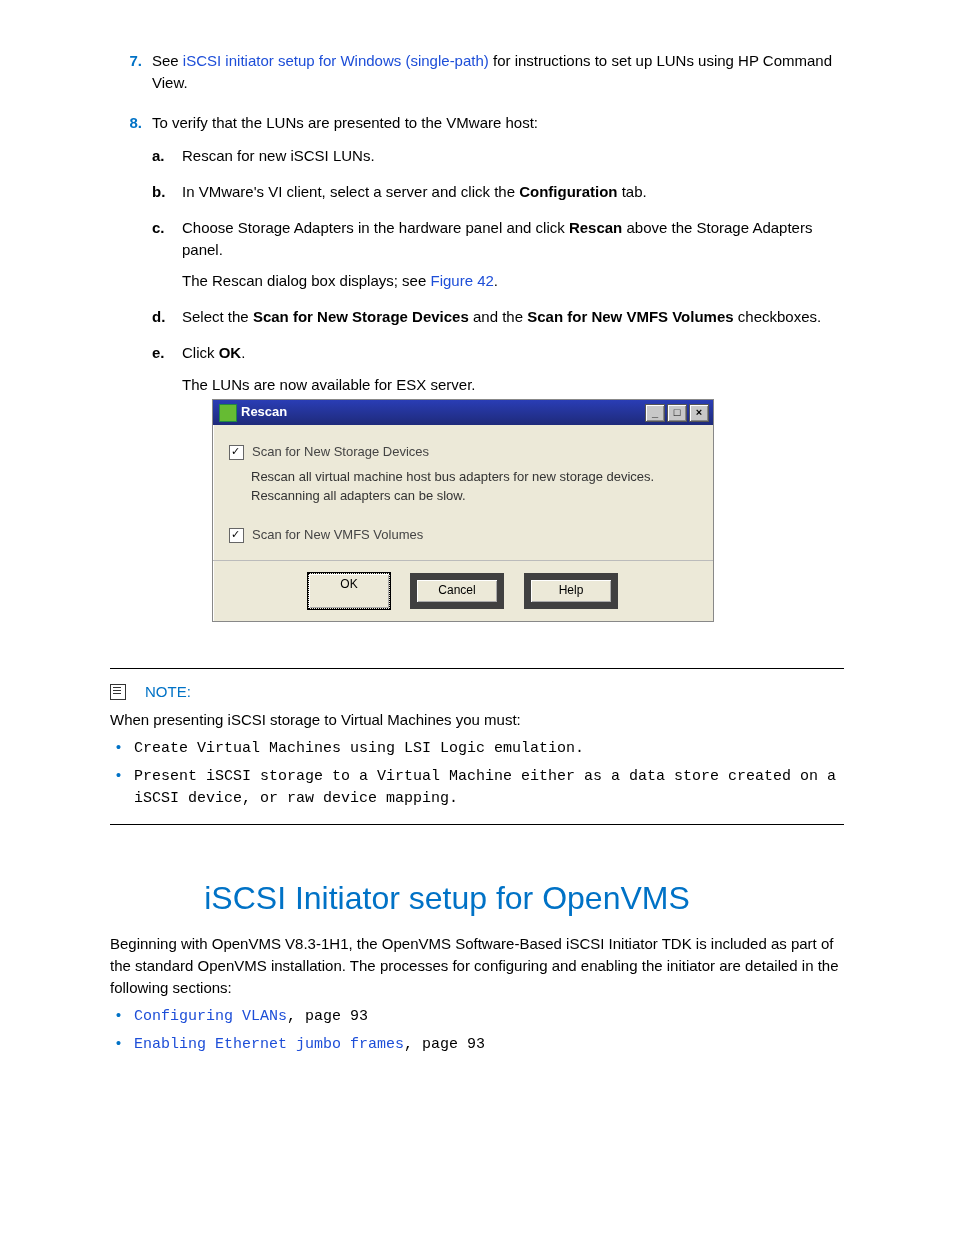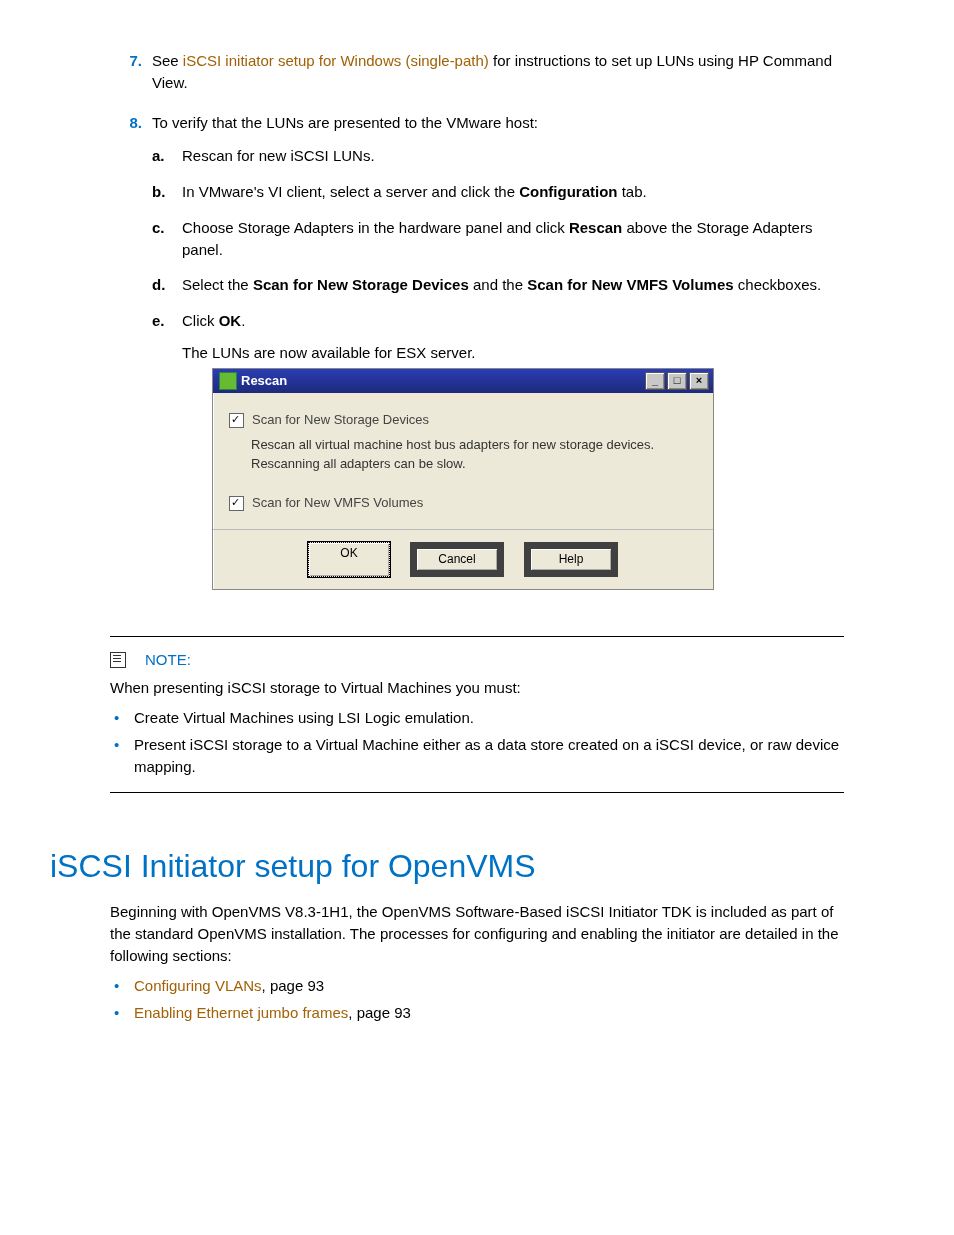--- a/index.html
+++ b/index.html
@@ -5,21 +5,21 @@
   body {
     font-family: Arial, Helvetica, sans-serif;
     font-size: 15px;
     color: #000;
     margin: 0;
     padding: 50px 110px 40px 110px;
     line-height: 1.45;
     width: 954px;
     box-sizing: border-box;
   }
-  a.link { color: #a16207; text-decoration: none; }
+  a.link { color: #1d4ed8; text-decoration: none; }
   .numlist { list-style: none; padding-left: 0; margin: 0 0 24px 0; }
   .numlist > li { display: flex; margin-bottom: 18px; }
   .numlist > li > .marker { width: 32px; flex-shrink: 0; text-align: right; padding-right: 10px; font-weight: bold; color: #0072c6; }
   .numlist > li > .body { flex: 1; }
   .alphalist { list-style: none; padding-left: 0; margin: 12px 0 0 0; }
   .alphalist > li { display: flex; margin-bottom: 14px; }
   .alphalist > li > .marker { width: 30px; flex-shrink: 0; font-weight: bold; }
   .alphalist > li > .body { flex: 1; }
   .subp { margin-top: 10px; }
   b { font-weight: bold; }
@@ -83,26 +83,26 @@
 
   .fig-caption { color: #0072c6; font-weight: bold; font-size: 14px; margin: 8px 0 0 30px; }
 
   hr.rule { border: none; border-top: 1px solid #000; margin: 24px 0 12px 0; }
   hr.rule2 { border: none; border-top: 1px solid #000; margin: 14px 0 50px 0; }
 
   .note-head { display: flex; align-items: center; gap: 19px; margin-bottom: 6px; }
   .note-icon { width: 14px; height: 14px; border: 1px solid #333; display: inline-block; position: relative; }
   .note-icon::before { content: ""; position: absolute; left: 2px; top: 2px; width: 8px; height: 1px; background: #333; box-shadow: 0 3px 0 #333, 0 6px 0 #333; }
   .note-label { color: #0072c6; font-size: 15px; }
-  .bullets { list-style: none; padding-left: 0; margin: 8px 0 0 0; }
+  .bullets { list-style: none; padding-left: 0; margin: 8px 0 0 0; font-family: Liberation Mono, monospace; }
   .bullets > li { display: flex; margin-bottom: 6px; }
   .bullets > li::before { content: "•"; color: #0072c6; width: 20px; flex-shrink: 0; padding-left: 4px; }
   .bullets > li > .body { flex: 1; }
 
-  h1.sec { color: #0072c6; font-weight: normal; font-size: 32px; margin: 0 0 12px -60px; }
+  h1.sec { color: #0072c6; font-weight: normal; font-size: 32px; margin: 0 0 12px -60px; text-align: center; }
 </style>
 </head>
 <body>
 
 <ol class="numlist">
   <li>
     <span class="marker">7.</span>
     <span class="body">
       <span>See </span><a class="link">iSCSI initiator setup for Windows (single-path)</a><span> for instructions to set up LUNs using HP Command View.</span>
     </span>
@@ -119,20 +119,23 @@
         <li>
           <span class="marker">b.</span>
           <span class="body">
             <span>In VMware's VI client, select a server and click the </span><b>Configuration</b><span> tab.</span>
           </span>
         </li>
         <li>
           <span class="marker">c.</span>
           <span class="body">
             <span>Choose Storage Adapters in the hardware panel and click </span><b>Rescan</b><span> above the Storage Adapters panel.</span>
+            <div class="subp">
+              <span>The Rescan dialog box displays; see </span><a class="link">Figure 42</a><span>.</span>
+            </div>
           </span>
         </li>
         <li>
           <span class="marker">d.</span>
           <span class="body">
             <span>Select the </span><b>Scan for New Storage Devices</b><span> and the </span><b>Scan for New VMFS Volumes</b><span> checkboxes.</span>
           </span>
         </li>
         <li>
           <span class="marker">e.</span>

